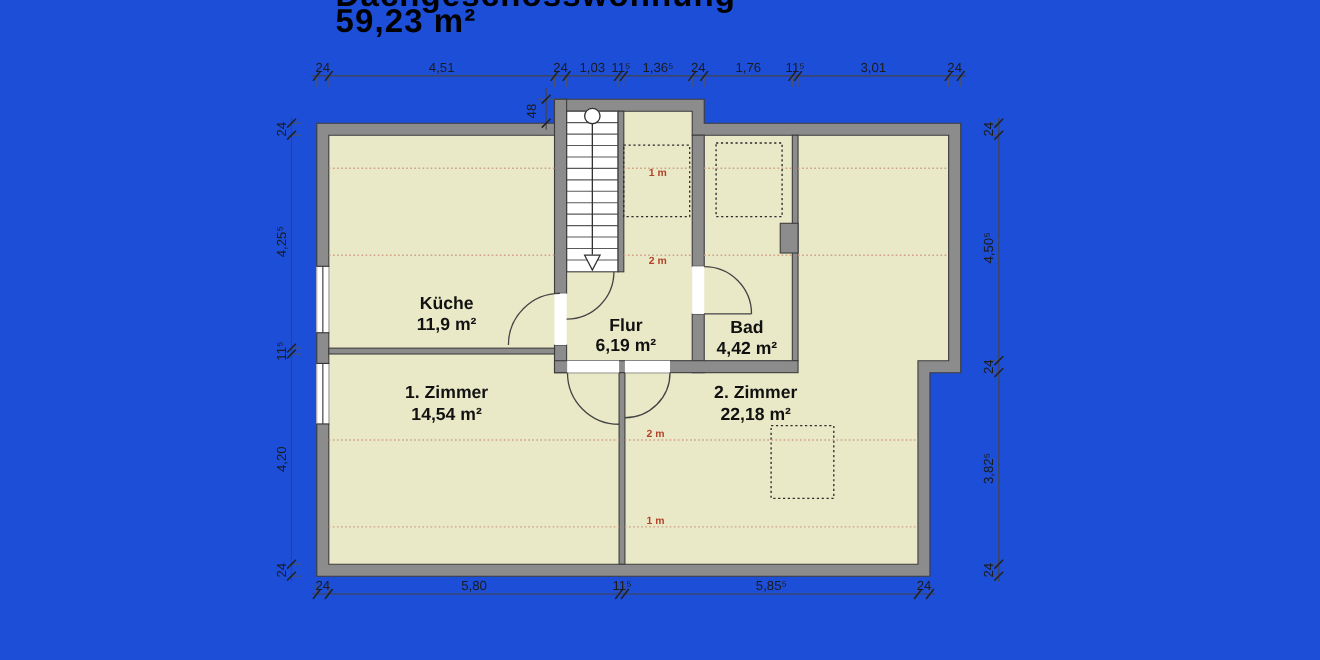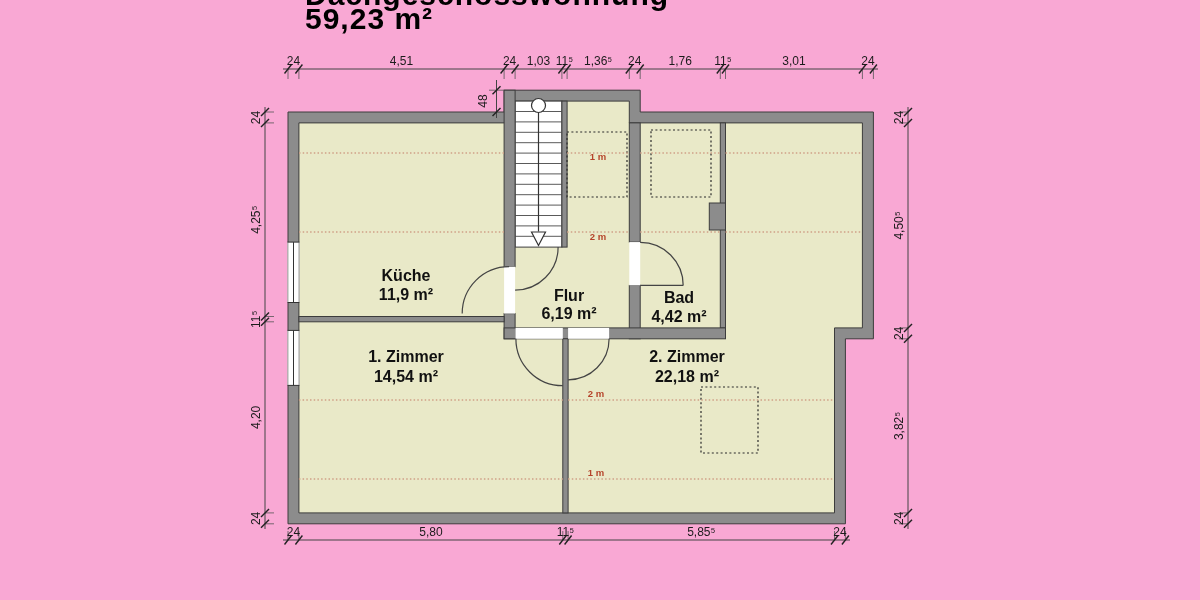--- a/index.html
+++ b/index.html
@@ -1,16 +1,16 @@
 <!DOCTYPE html>
 <html><head>
 <meta charset="utf-8">
 <style>
   html,body{margin:0;padding:0;background:#fff;}
-  #canvas{position:relative;width:1200px;height:600px;background:#f9a8d4;overflow:hidden;
+  #canvas{position:relative;width:1200px;height:600px;background:#1d4ed8;overflow:hidden;
           font-family:"Liberation Sans", sans-serif;}
   svg{position:absolute;left:0;top:0;}
   .wall{fill:#8c8c8c;stroke:#3c3c3c;stroke-width:1;}
   .floor{fill:#e9e9c8;stroke:#3c3c3c;stroke-width:1;}
   .white-room{fill:#ffffff;stroke:#3c3c3c;stroke-width:1;}
   .opening{fill:#ffffff;stroke:none;}
   .tread{stroke:#5a5a5a;stroke-width:1;}
   .door{fill:none;stroke:#444444;stroke-width:1.2;}
   .roofwin{fill:none;stroke:#2a2a2a;stroke-width:1.2;stroke-dasharray:2 2.4;}
   .roofline{fill:none;stroke-width:1.3;stroke-dasharray:1.5 2.2;}

